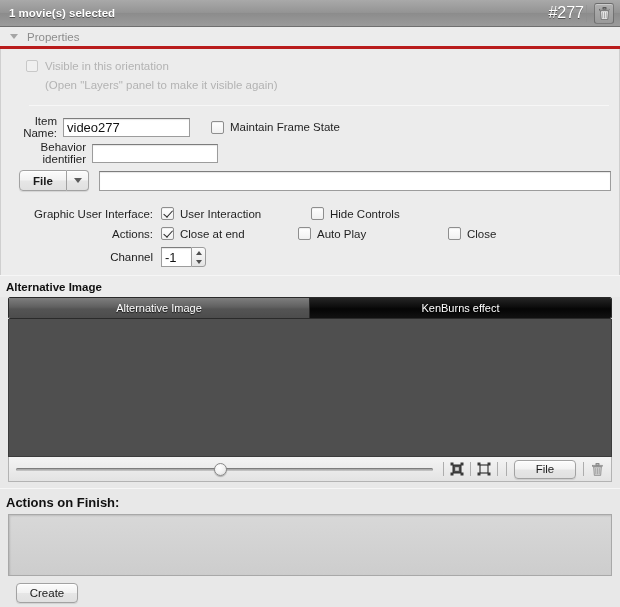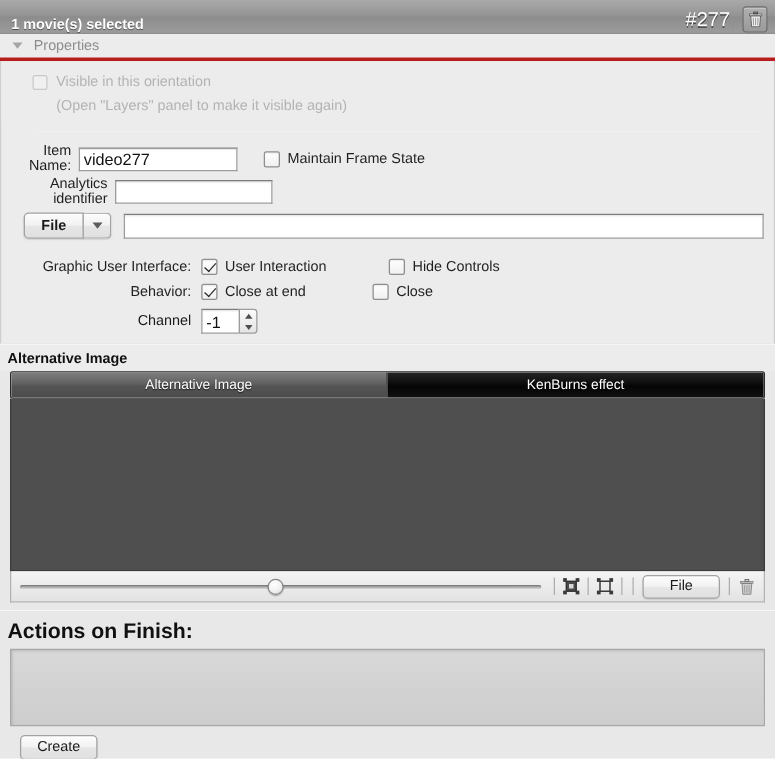--- a/index.html
+++ b/index.html
@@ -21,21 +21,21 @@
     flex-direction: column;
   }
 
   
   .titlebar {
     height: 27px;
     flex: 0 0 27px;
     background: linear-gradient(to bottom, #a9a9a9 0%, #949494 48%, #8c8c8c 52%, #9b9b9b 100%);
     border-bottom: 1px solid #6f6f6f;
     display: flex;
-    align-items: flex-end;
+    align-items: center;
     padding: 0 6px 0 9px;
     position: relative;
   }
   .titlebar-title {
     color: #ffffff;
     font-size: 11.5px;
     font-weight: bold;
     text-shadow: 0 1px 0 rgba(0,0,0,.45);
     flex: 1 1 auto;
   }
@@ -292,21 +292,21 @@
   .tb-sep { width: 1px; height: 14px; background: #adadad; margin: 0 4px; }
   .iconbtn {
     width: 18px; height: 18px;
     display: flex; align-items: center; justify-content: center;
   }
   .tb-file-btn { width: 62px; height: 19px; margin: 0 3px; }
   .tb-trash { width: 18px; height: 19px; display:flex; align-items:center; justify-content:center; }
 
   
   .actions-title {
-    font-size: 17px; font-weight: bold; color: #101010;
+    font-size: 13px; font-weight: bold; color: #101010;
     padding: 6px 0 4px 6px;
   }
   .actions-box {
     margin: 0 8px;
     height: 62px;
     background: linear-gradient(to bottom,#d8d8d8,#cdcdcd);
     border: 1px solid #a8a8a8;
     box-shadow: inset 1px 1px 2px rgba(0,0,0,.13);
   }
   .create-row { padding: 7px 0 0 16px; }
@@ -361,21 +361,21 @@
     <div class="field-row" style="margin-top:10px;">
       <span class="field-label" style="width:56px;">Item Name:</span>
       <input class="txt" id="item-name-input" type="text" value="video277" style="">
       <span class="cbwrap" style="margin-left:21px;">
         <span class="cb"></span>
         <span class="cb-label">Maintain Frame State</span>
       </span>
     </div>
 
     <div class="field-row" style="margin-top:4px;">
-      <span class="field-label" style="width:85px;">Analytics identifier</span>
+      <span class="field-label" style="width:85px;">Behavior identifier</span>
       <input class="txt" id="analytics-input" type="text" value="" style="">
     </div>
 
     <div class="file-row">
       <button class="btn split-left">File</button>
       <button class="btn split-right">
         <span class="caret-dn"></span>
       </button>
       <input class="txt" id="file-path-input" type="text" value="" style="">
     </div>
@@ -387,24 +387,28 @@
           <span class="cb checked"></span>
           <span class="cb-label">User Interaction</span>
         </span>
         <span class="cbwrap opt-c1">
           <span class="cb"></span>
           <span class="cb-label">Hide Controls</span>
         </span>
       </div>
 
       <div class="opt-row">
-        <span class="rlabel">Behavior:</span>
+        <span class="rlabel">Actions:</span>
         <span class="cbwrap opt-c1">
           <span class="cb checked"></span>
           <span class="cb-label">Close at end</span>
+        </span>
+        <span class="cbwrap opt-c2">
+          <span class="cb"></span>
+          <span class="cb-label">Auto Play</span>
         </span>
         <span class="cbwrap opt-c3">
           <span class="cb"></span>
           <span class="cb-label">Close</span>
         </span>
       </div>
     </div>
 
     <div class="channel-row">
       <span class="rlabel">Channel</span>

